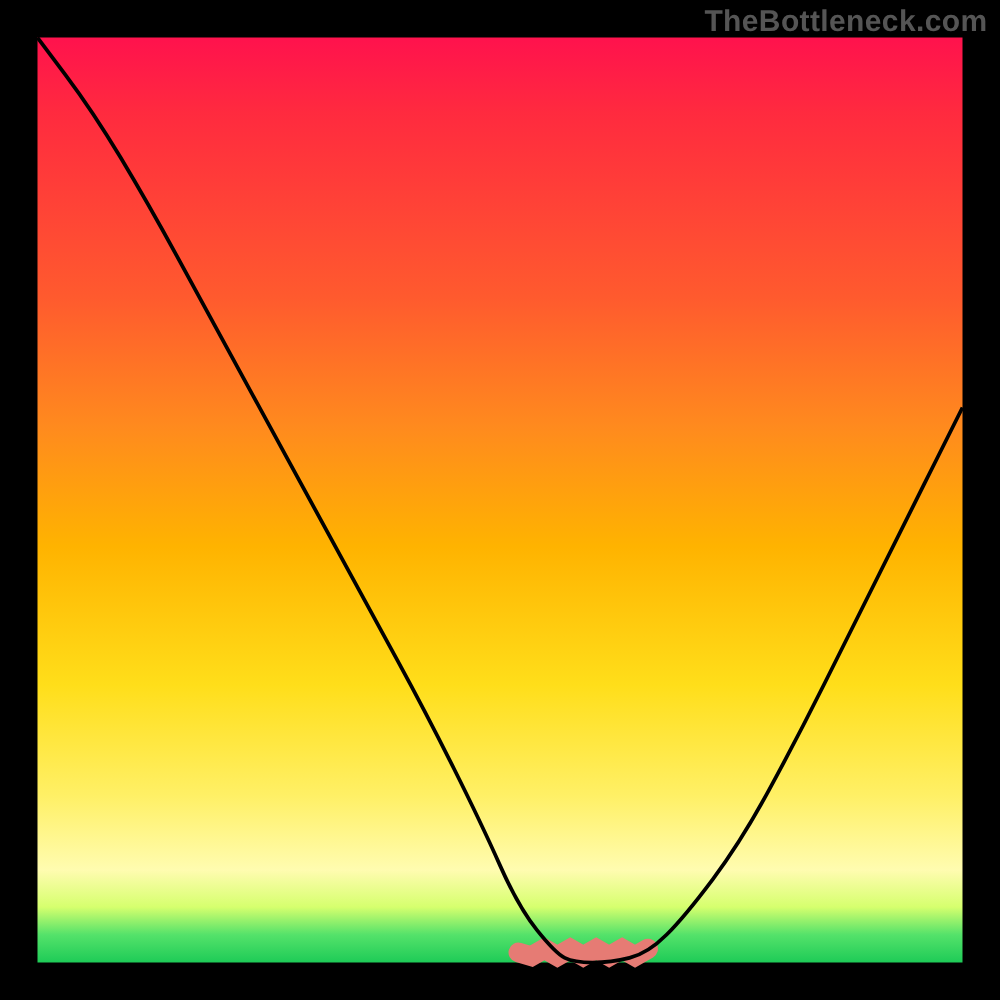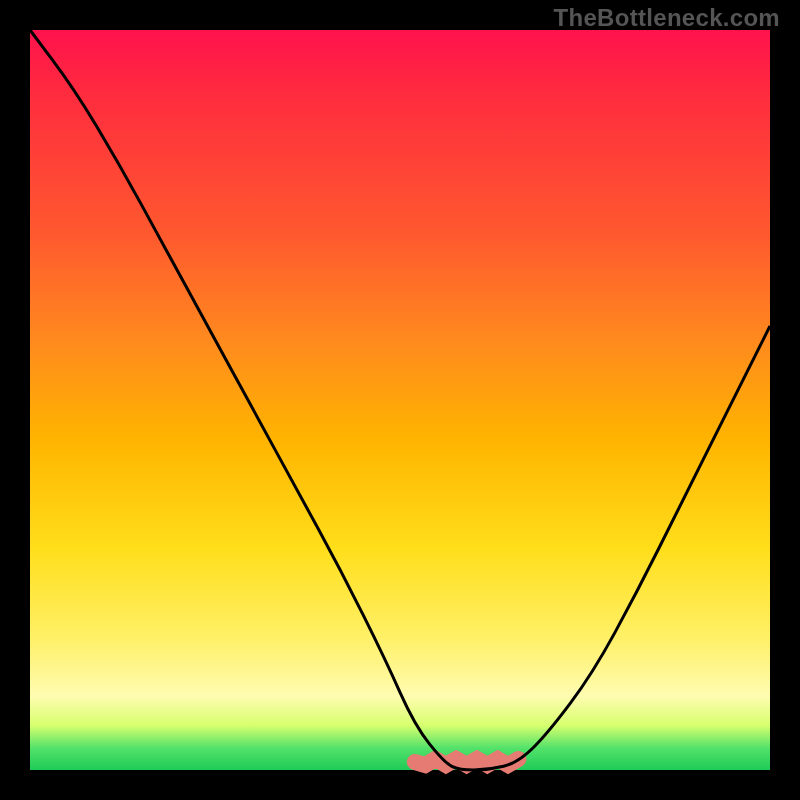--- a/index.html
+++ b/index.html
@@ -6,21 +6,21 @@
   html, body { width: 800px; height: 800px; overflow: hidden; background: #000; }
   .frame {
     position: relative;
     width: 800px;
     height: 800px;
     background: #000;
   }
   .watermark {
     position: absolute;
     top: 4px;
-    right: 20px;
+    right: 10px;
     color: #555;
     font-family: Arial, Helvetica, sans-serif;
     font-size: 24px;
     font-weight: 600;
     letter-spacing: 0.3px;
     user-select: none;
   }
   .panel {
     position: absolute;
     left: 30px;

